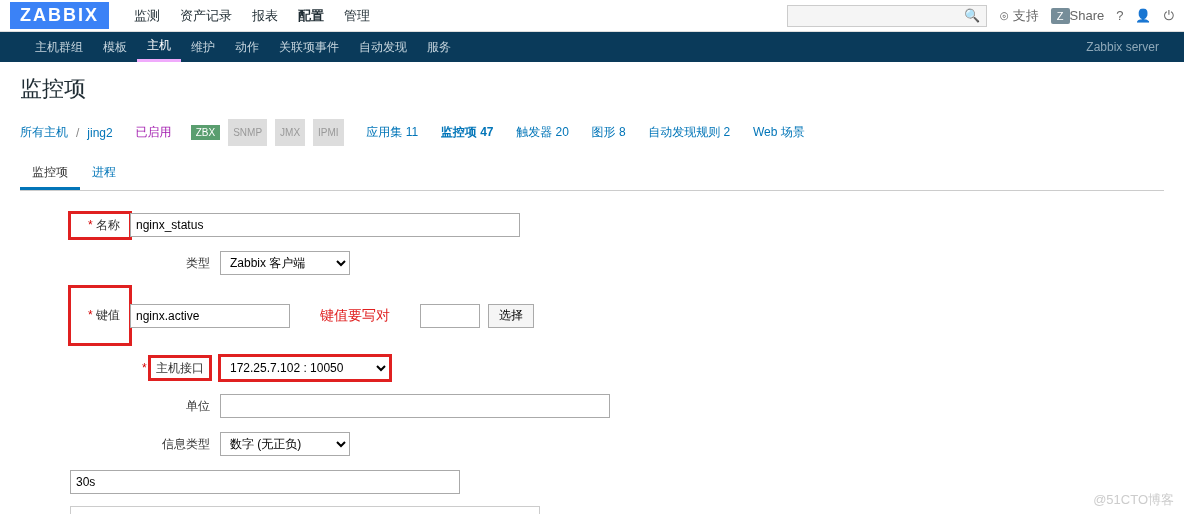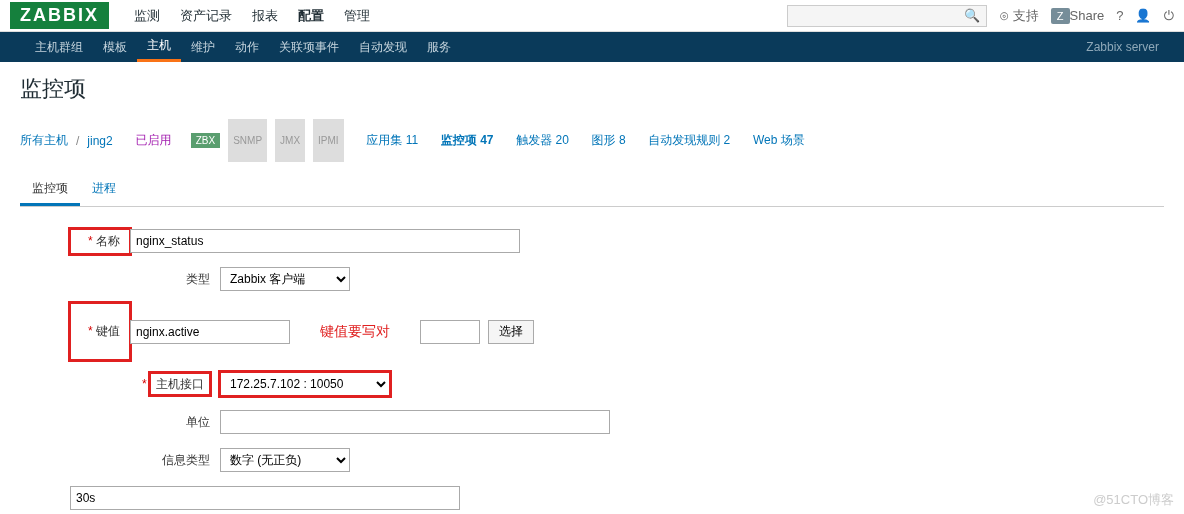--- a/index.html
+++ b/index.html
@@ -1,36 +1,36 @@
 <!DOCTYPE html>
 <html><head>
 <meta charset="utf-8">
 <style>
 * { box-sizing: border-box; margin: 0; padding: 0; font-family: Arial, "Microsoft YaHei", sans-serif; }
 body { background: #fff; color: #333; font-size: 13px; width: 1184px; }
 .topbar { display: flex; align-items: center; height: 32px; border-bottom: 1px solid #ddd; padding: 0 10px; }
-.logo { background: #15803d; color: #fff; font-weight: bold; font-size: 18px; padding: 3px 10px; letter-spacing: 2px; }
+.logo { background: #3b82f6; color: #fff; font-weight: bold; font-size: 18px; padding: 3px 10px; letter-spacing: 2px; }
 .topnav { display: flex; margin-left: 15px; }
 .topnav a { color: #1f2c33; padding: 0 10px; font-size: 13px; text-decoration: none; line-height: 32px; }
 .topnav a.active { font-weight: bold; }
 .topright { margin-left: auto; display: flex; align-items: center; gap: 12px; color: #666; }
 .search-box { width: 200px; height: 22px; background: #f5f5f5; border: 1px solid #ccc; display: flex; align-items: center; justify-content: flex-end; padding: 0 5px; }
 .icon-btn { cursor: pointer; color: #666; }
 .share-btn { background: #768d99; color: #fff; padding: 2px 6px; font-size: 11px; border-radius: 2px; }
 .subbar { background: #0a3a5a; color: #fff; height: 30px; display: flex; align-items: center; padding: 0 25px; }
 .subbar a { color: #c5d4dd; padding: 0 10px; font-size: 12px; text-decoration: none; line-height: 30px; }
-.subbar a.active { color: #fff; border-bottom: 3px solid #f97316; line-height: 27px; }
+.subbar a.active { color: #fff; border-bottom: 3px solid #f0abfc; line-height: 27px; }
 .subbar .right-text { margin-left: auto; color: #8ea8b8; font-size: 12px; }
 .content { padding: 12px 20px; }
 h1 { font-size: 22px; font-weight: normal; color: #1f2c33; margin-bottom: 15px; }
 .host-row { display: flex; align-items: center; gap: 8px; font-size: 12px; margin-bottom: 12px; flex-wrap: wrap; }
 .host-row a { color: #0275b8; text-decoration: none; }
 .host-row .sep { color: #888; }
 .badge-zbx { background: #5a9e6f; color: #fff; padding: 2px 5px; font-size: 10px; }
-.badge-gray { background: #ddd; color: #999; padding: 16px 5px; font-size: 10px; }
+.badge-gray { background: #ddd; color: #999; padding: 8px 5px; font-size: 10px; }
 .tabs { display: flex; border-bottom: 1px solid #ccc; margin-bottom: 20px; }
 .tab { padding: 6px 12px; color: #0275b8; font-size: 12px; cursor: pointer; }
 .tab.active { color: #333; border-bottom: 3px solid #0275b8; }
 .form { margin-left: 50px; }
 .form-row { display: flex; align-items: center; margin-bottom: 10px; min-height: 28px; }
 .form-label { width: 150px; text-align: right; padding-right: 10px; font-size: 12px; color: #333; }
 .req::before { content: "* "; color: #d40000; }
 input[type=text], select { height: 24px; border: 1px solid #aaa; padding: 0 5px; font-size: 12px; background: #fff; }
 .w-lg { width: 390px; }
 .w-md { width: 130px; }

